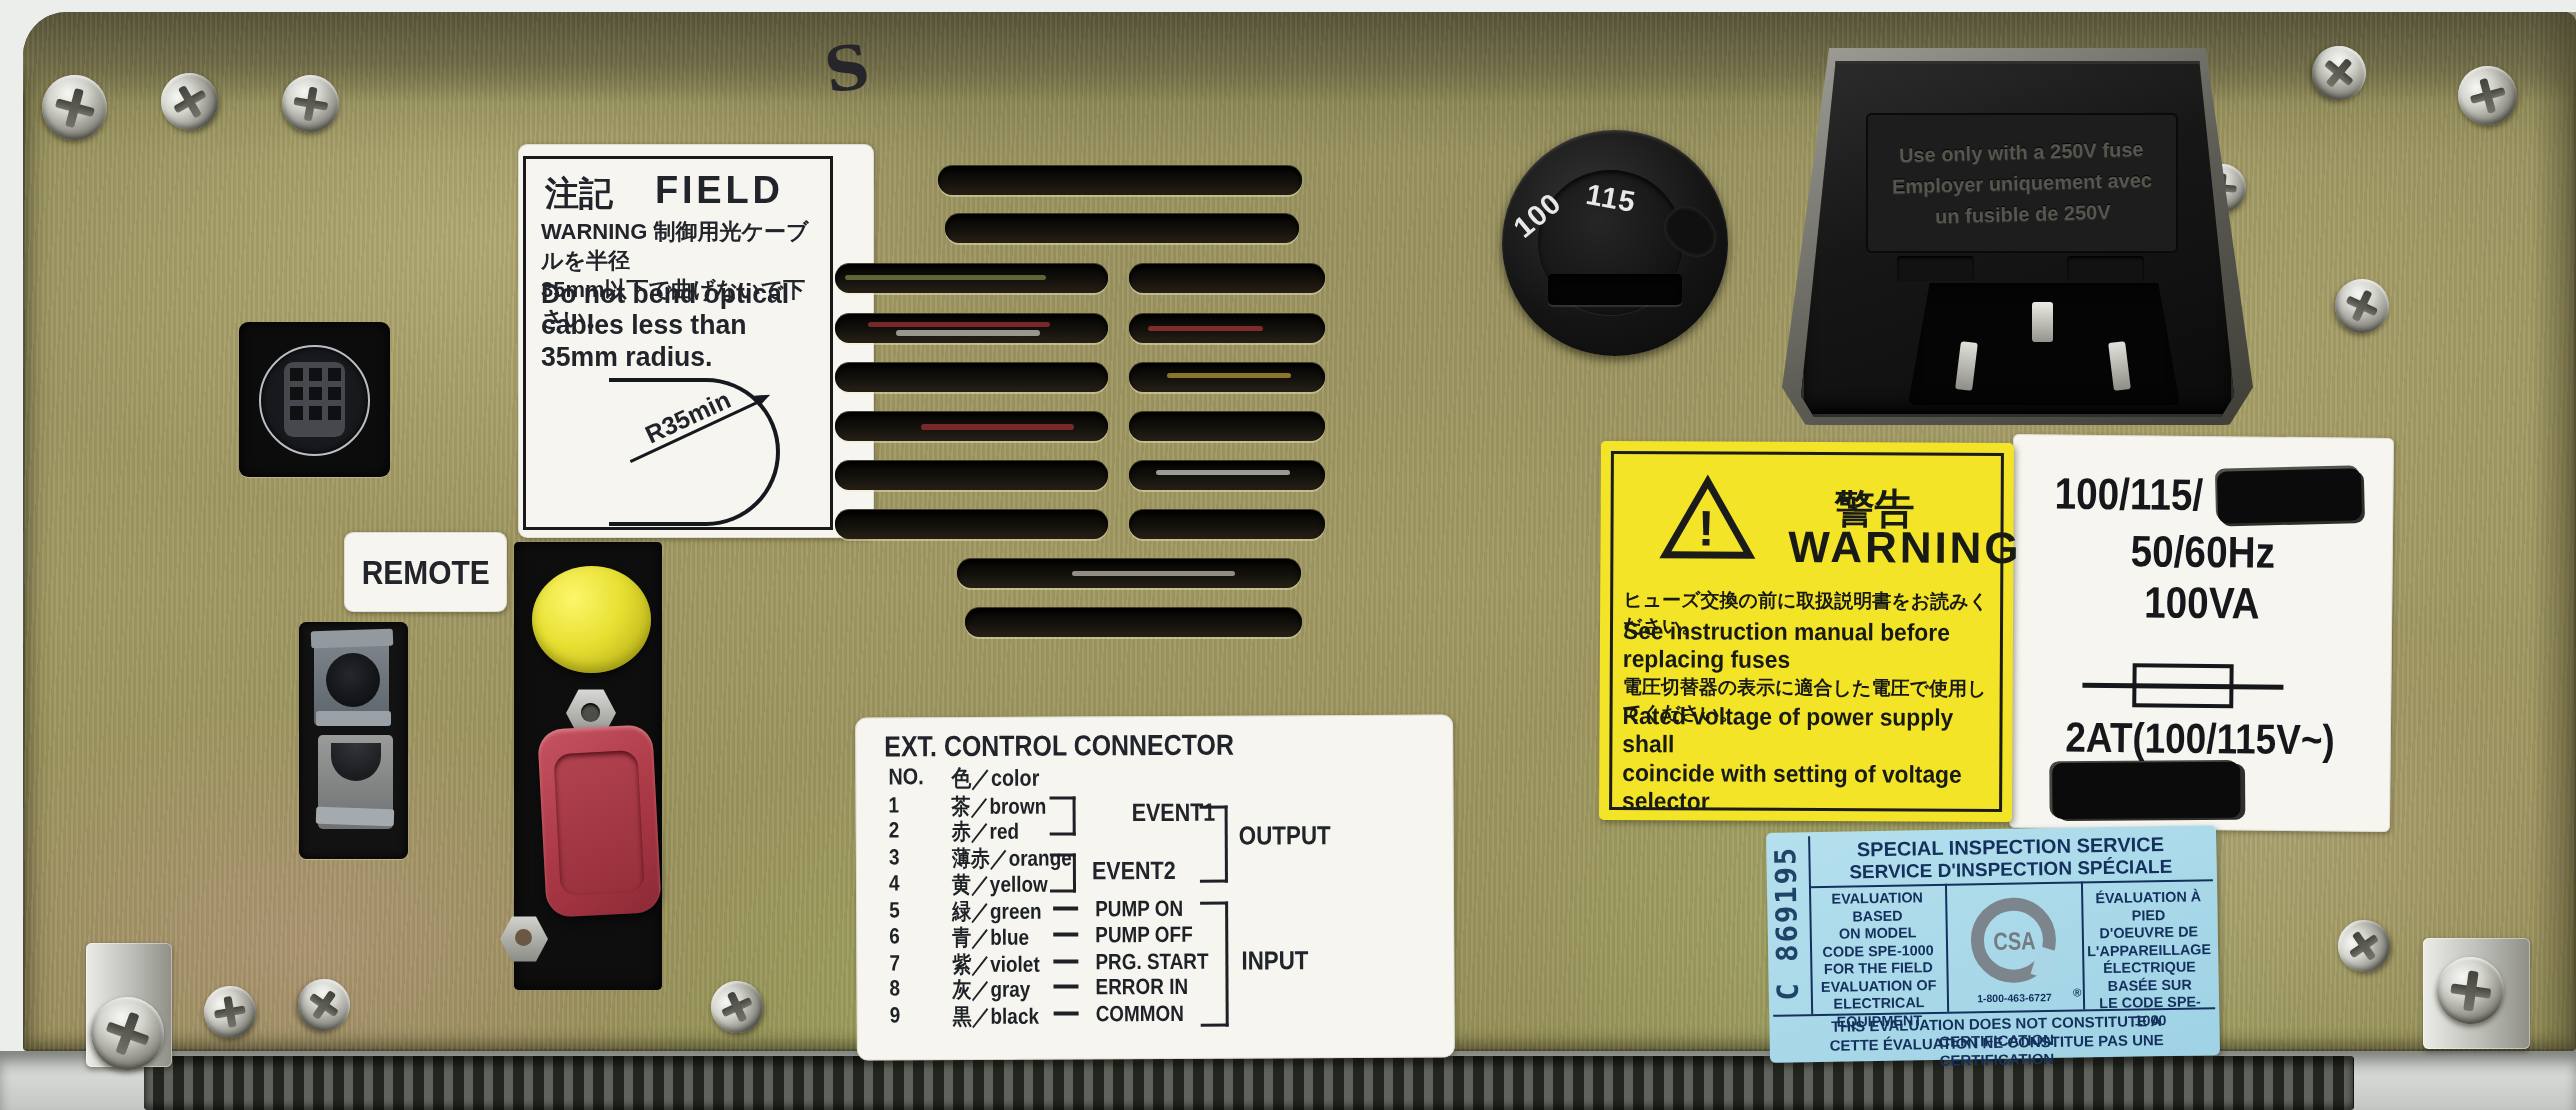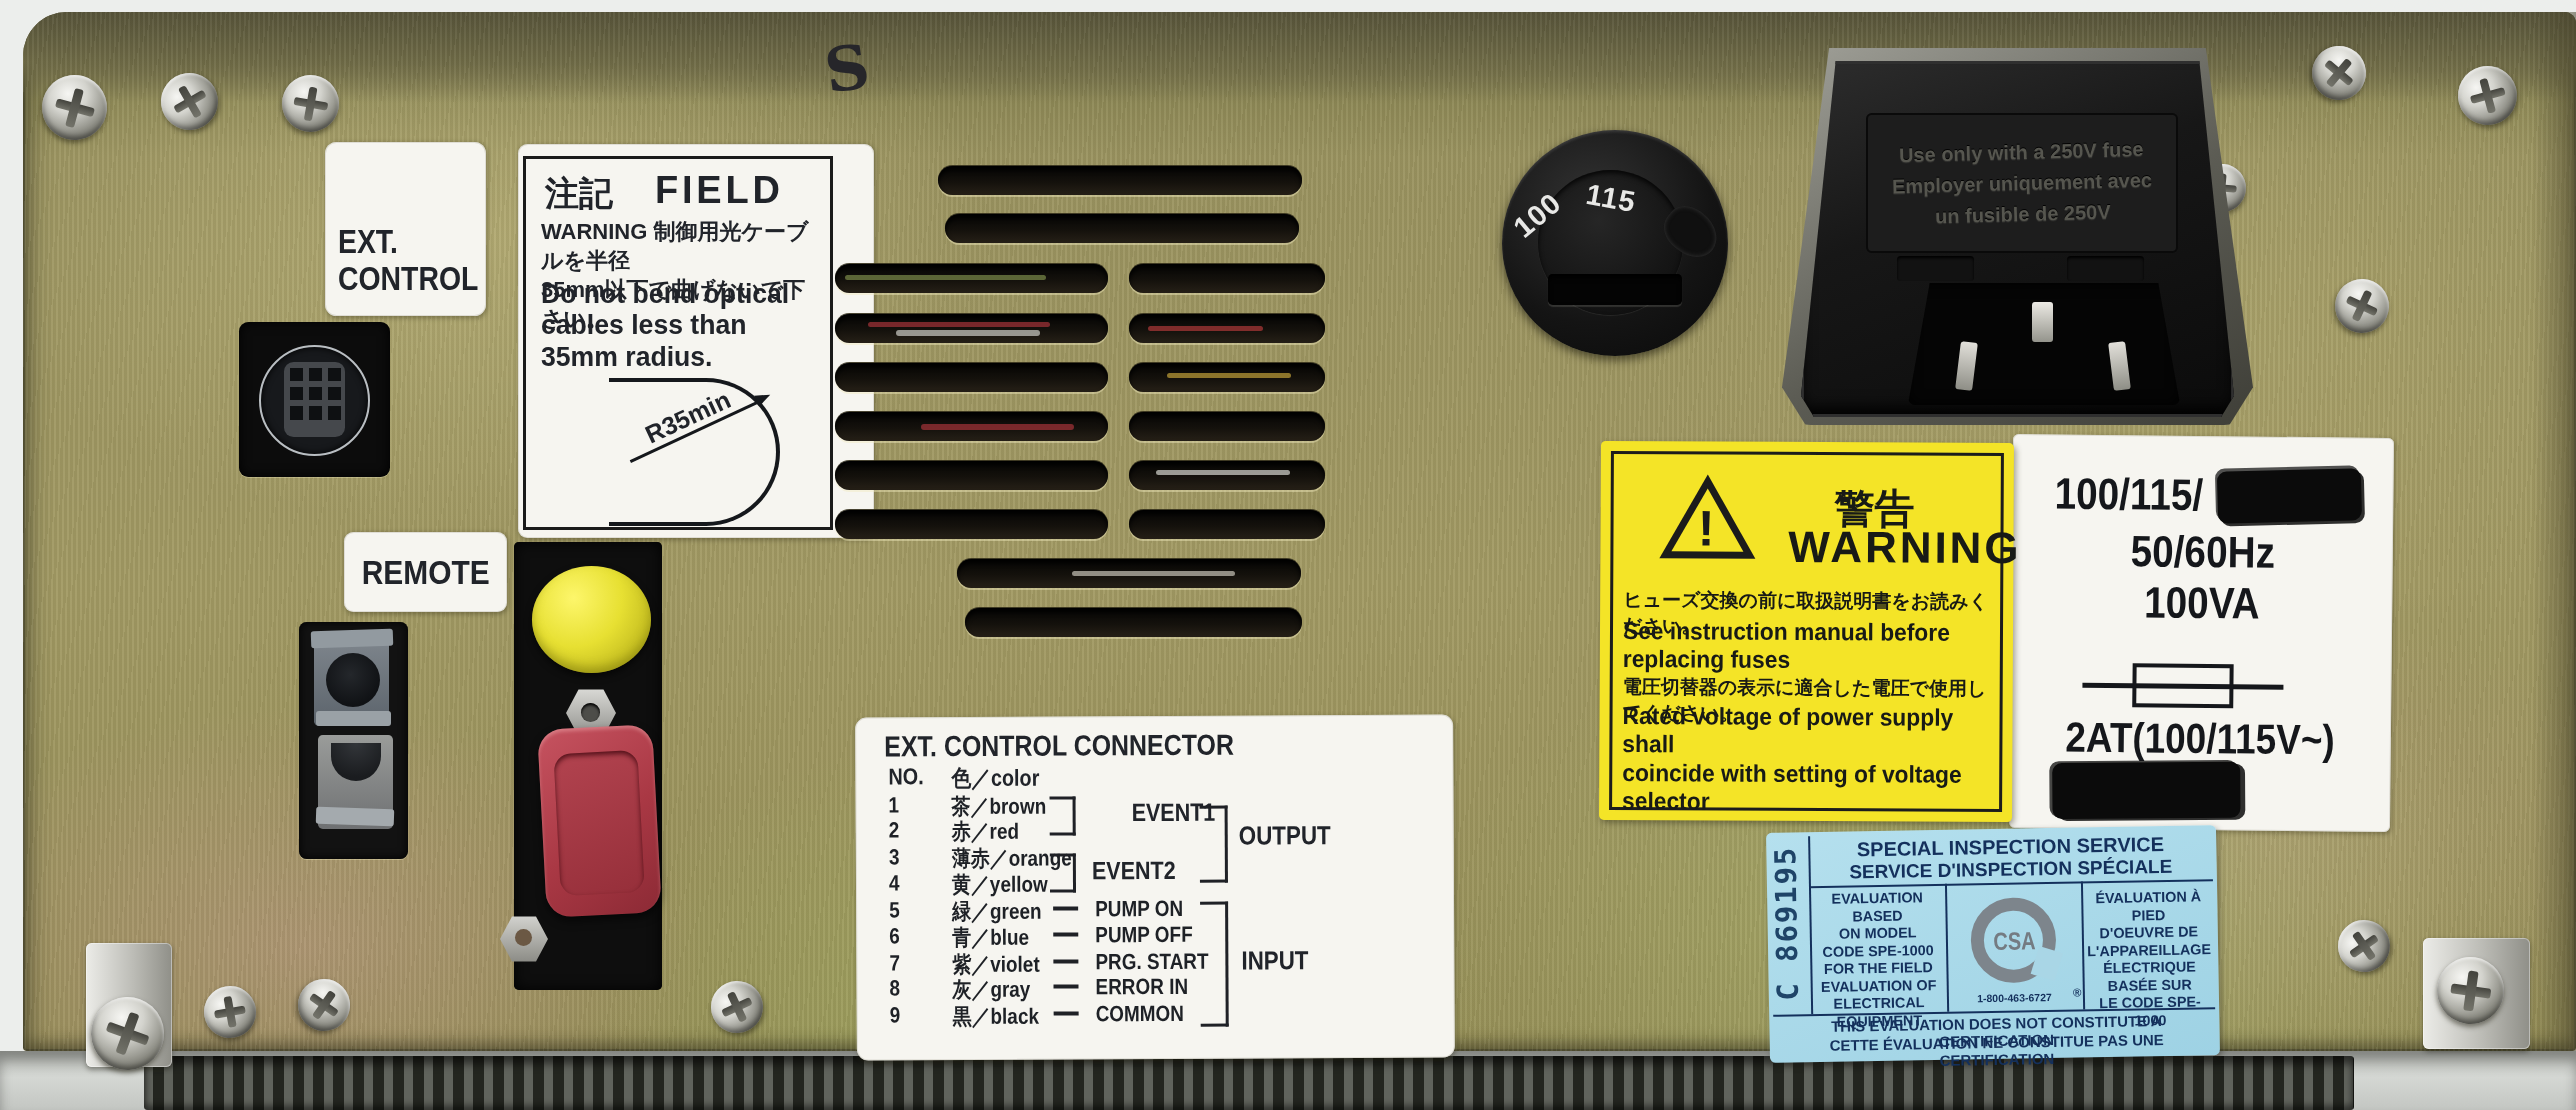--- a/index.html
+++ b/index.html
@@ -159,26 +159,20 @@
       <i class="h"></i>
       <i class="v"></i>
     </div>
   <div class="screw" style="left:2437px;top:957px;width:67px;height:67px;transform:rotate(8deg);">
       <i class="h"></i>
       <i class="v"></i>
     </div>
 
   <div class="abs" style="left:825px;top:33px;font:600 61px 'DejaVu Serif',serif;color:#26262a;transform:rotate(-8deg);">S</div>
 
-  <div class="lbl" style="left:325px;top:142px;width:161px;height:174px;border-radius:11.5px;">
-    <div class="abs" style="left:13.4px;top:82px;font:800 33px 'Liberation Sans',sans-serif;line-height:1.12;">
-      <span class="cond">EXT.</span><br>
-      <span class="cond">CONTROL</span>
-    </div>
-  </div>
 
   <div class="lbl" style="left:518px;top:144px;width:356px;height:394px;">
     <div class="abs" style="left:4.8px;top:12.4px;width:304px;height:368px;border:3.8px solid #1a1a1a;"></div>
     <div class="abs" style="left:27px;top:27px;font:700 34px 'Liberation Sans',sans-serif;">注記</div>
     <div class="abs" style="left:137px;top:25px;font:700 38px 'Liberation Sans',sans-serif;letter-spacing:3.8px;">FIELD</div>
     <div class="abs pre" style="left:23px;top:73px;width:283px;font:700 22px 'Liberation Sans',sans-serif;line-height:1.32;">WARNING 制御用光ケーブルを半径
 35mm以下で曲げないで下さい。</div>
     <div class="abs pre" style="left:23px;top:134px;font:700 28px 'Liberation Sans',sans-serif;line-height:1.12;transform:scaleX(.95);transform-origin:0 0;">Do not bend optical
 cables less than
 35mm radius.</div>

